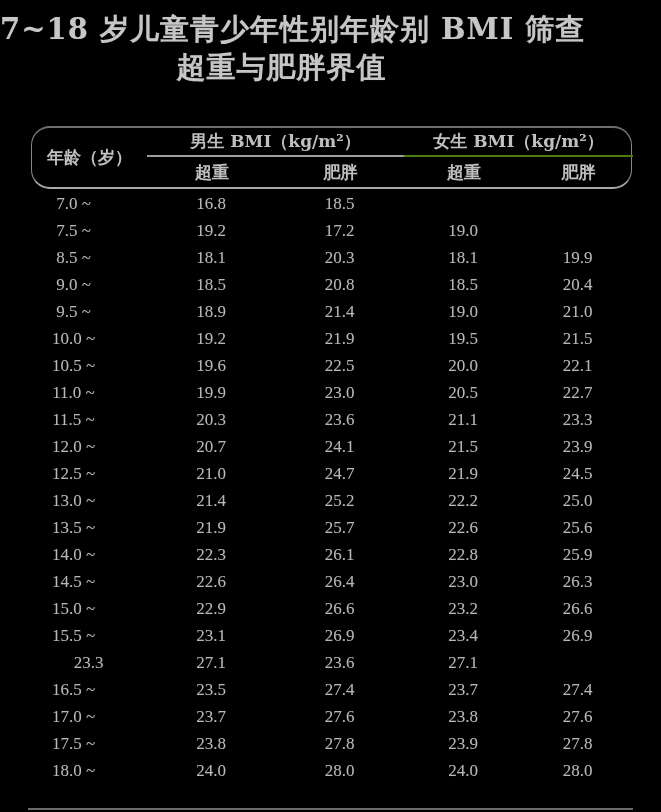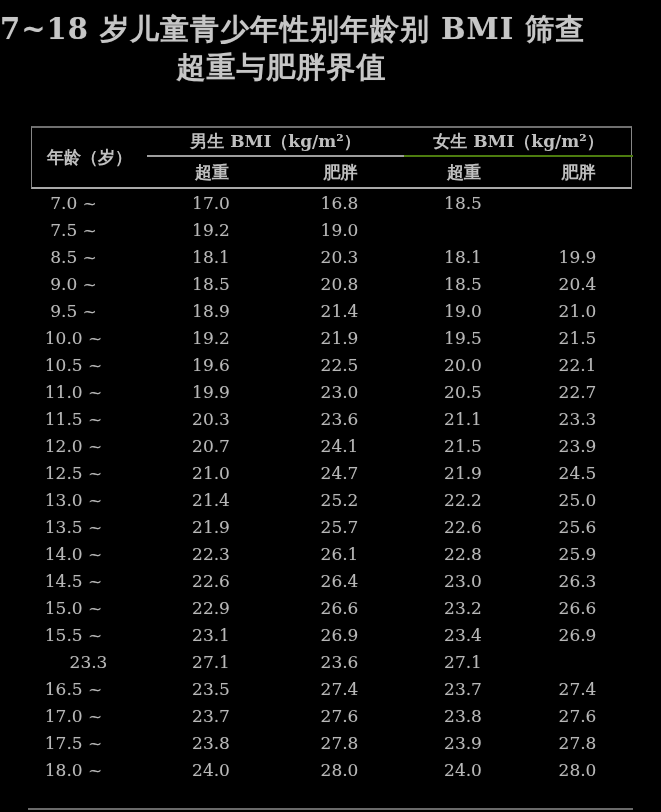--- a/index.html
+++ b/index.html
@@ -37,34 +37,36 @@
   
   .bmi-table {
     position: absolute;
     left: 31px;
     top: 126px;
     width: 601px;
   }
   .grid-row {
     display: grid;
     grid-template-columns: 115px 130px 127px 120px 109px;
+    font-family: Liberation Serif, serif;
   }
 
   .thead {
     display: grid;
     grid-template-columns: 115px 130px 127px 120px 109px;
     grid-template-rows: 29px 30px;
     border-top: 2px solid #6f6f6f;
     border-bottom: 2px solid #a9a9a9;
     border-left: 1px solid #868686;
     border-right: 1px solid #868686;
     box-sizing: border-box;
     font-weight: bold;
     font-size: 17px;
     color: #c0c0c0;
+    border-radius: 19px;
   }
   .age-header {
     grid-column: 1;
     grid-row: 1 / 3;
     display: flex;
     align-items: center;
     justify-content: center;
     white-space: nowrap;
   }
   .spanner-boys {
@@ -139,28 +141,28 @@
     <div class="spanner spanner-girls">女生 BMI（kg/m²）</div>
     <div class="subhead sub-boy-ow">超重</div>
     <div class="subhead sub-boy-ob">肥胖</div>
     <div class="subhead sub-girl-ow">超重</div>
     <div class="subhead sub-girl-ob">肥胖</div>
   </div>
 
   <div class="tbody">
   <div class="tr grid-row">
     <div class="td age">7.0 ~</div>
-    <div class="td">17.0</div>
     <div class="td">16.8</div>
     <div class="td">18.5</div>
   </div>
 
   <div class="tr grid-row">
     <div class="td age">7.5 ~</div>
     <div class="td">19.2</div>
+    <div class="td">17.2</div>
     <div class="td">19.0</div>
   </div>
 
 
   <div class="tr grid-row">
     <div class="td age">8.5 ~</div>
     <div class="td">18.1</div>
     <div class="td">20.3</div>
     <div class="td">18.1</div>
     <div class="td">19.9</div>

